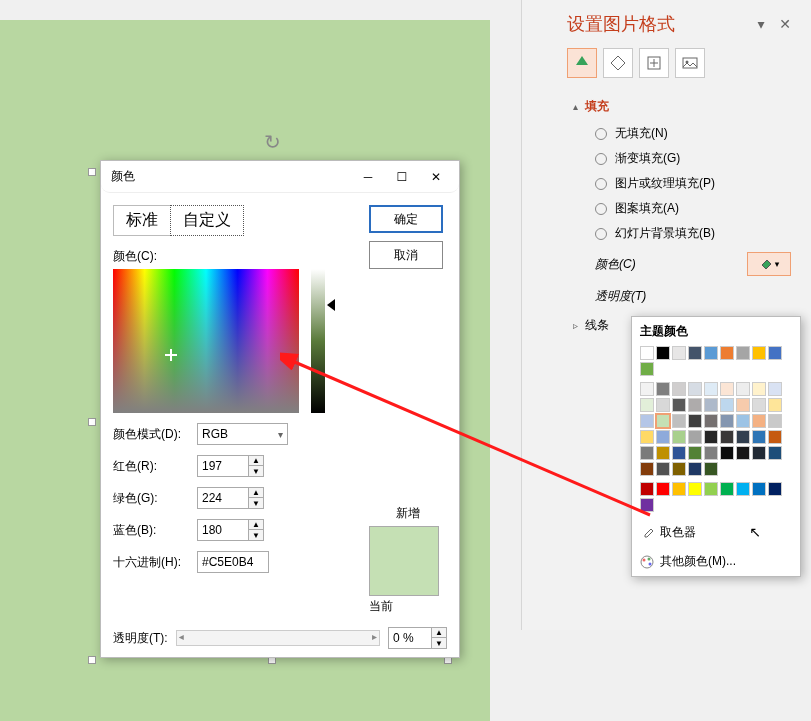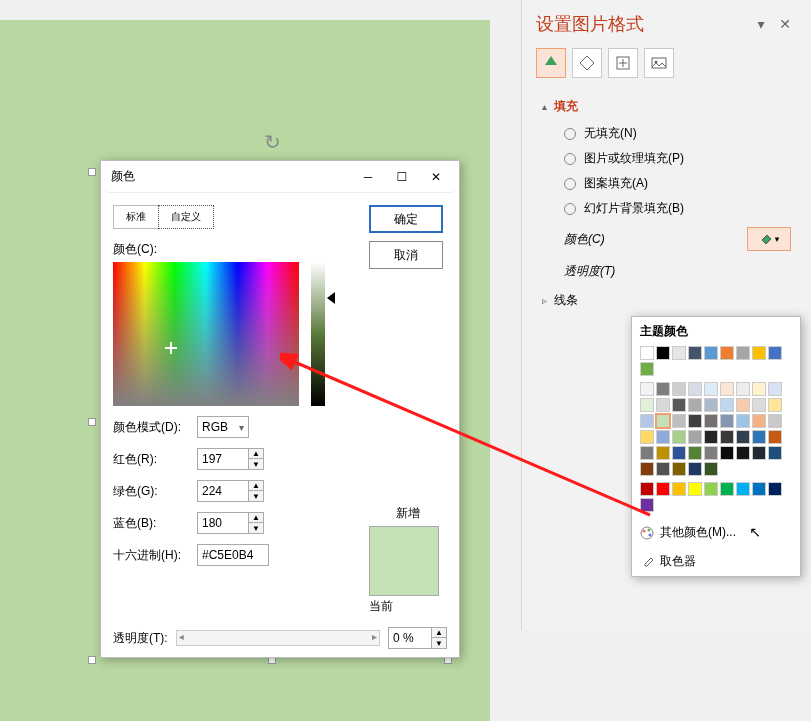--- a/index.html
+++ b/index.html
@@ -16,55 +16,55 @@
 .dialog { position: absolute; left: 100px; top: 160px; width: 360px; background: #fff; border: 1px solid #bbb; box-shadow: 2px 2px 10px rgba(0,0,0,0.3); }
 .dialog-titlebar { height: 32px; display: flex; align-items: center; padding: 0 6px 0 10px; font-size: 12px; border-bottom: 1px solid #eee; border-radius: 9px; }
 .dialog-titlebar .spacer { flex: 1; }
 .win-btn { width: 34px; height: 28px; display: flex; align-items: center; justify-content: center; font-size: 12px; cursor: default; }
 
 .dialog-body { display: flex; }
 .dialog-left { flex: 1; padding: 12px 12px 4px 12px; }
 .dialog-right { width: 90px; padding: 12px 12px 4px 0; }
 
 .tabs { display: flex; margin-bottom: 12px; }
-.tab { padding: 4px 12px; font-size: 10px; border: 1px solid #bbb; background: #fff; margin-right: -1px; }
+.tab { padding: 4px 12px; font-size: 16px; border: 1px solid #bbb; background: #fff; margin-right: -1px; }
 .tab.active { border: 1px dotted #555; }
 
 .lbl { font-size: 12px; margin-bottom: 4px; display: block; }
 
 .picker-row { display: flex; align-items: flex-start; }
 .hue-box { width: 186px; height: 144px; background: linear-gradient(to bottom, rgba(128,128,128,0) 0%, rgba(128,128,128,1) 100%), linear-gradient(to right, #f00 0%, #ff0 17%, #0f0 33%, #0ff 50%, #00f 67%, #f0f 83%, #f00 100%); position: relative; }
 .crosshair { position: absolute; left: 52px; top: 80px; width: 12px; height: 12px; }
 .crosshair::before, .crosshair::after { content:''; position:absolute; background:#fff; }
 .crosshair::before { left:5px; top:0; width:2px; height:12px; }
 .crosshair::after { left:0; top:5px; width:12px; height:2px; }
 .val-strip { width: 14px; height: 144px; margin-left: 12px; background: linear-gradient(to bottom, #fff 0%, #5a7a3a 50%, #000 100%); position: relative; }
 .val-pointer { position: absolute; right: -10px; top: 30px; width: 0; height: 0; border-top: 6px solid transparent; border-bottom: 6px solid transparent; border-right: 8px solid #000; }
 
 .field-row { display: flex; align-items: center; margin-top: 10px; font-size: 12px; }
 .field-row .fl { width: 84px; }
 .small-input { width: 52px; height: 22px; font-size: 12px; padding: 0 4px; border: 1px solid #aaa; }
 .spinner { display: inline-flex; flex-direction: column; border: 1px solid #aaa; border-left: none; }
 .spinner span { width: 14px; height: 10px; display: flex; align-items: center; justify-content: center; font-size: 8px; background: #f4f4f4; border-bottom: 1px solid #aaa; }
 .spinner span:last-child { border-bottom: none; }
-.select-box { width: 52px; height: 22px; border: 1px solid #aaa; font-size: 12px; display: flex; align-items: center; padding: 0 4px; position: relative; }
+.select-box { width: 91px; height: 22px; border: 1px solid #aaa; font-size: 12px; display: flex; align-items: center; padding: 0 4px; position: relative; }
 .select-box::after { content:'▾'; position:absolute; right:4px; font-size:10px; color:#666; }
 
 .btn { width: 74px; height: 28px; border: 1px solid #888; background: #fff; font-size: 12px; display: flex; align-items: center; justify-content: center; margin-bottom: 8px; }
 .btn.primary { border: 2px solid #2a6dc0; }
 
 .preview-box { width: 70px; height: 70px; border: 1px solid #aaa; margin-top: 4px; }
 
 .transparency-row { display: flex; align-items: center; padding: 8px 12px; font-size: 12px; }
 .h-scroll { flex: 1; height: 16px; border: 1px solid #ccc; background: #f4f4f4; margin: 0 8px; position: relative; }
 .h-scroll::before { content:'◂'; position:absolute; left: 2px; top: 0; font-size:10px; color:#888; }
 .h-scroll::after { content:'▸'; position:absolute; right: 2px; top: 0; font-size:10px; color:#888; }
 
 
-.panel { position: absolute; right: 0; top: 0; width: 290px; height: 630px; background: #f2f2f2; border-left: 1px solid #d6d6d6; }
+.panel { position: absolute; right: 0; top: 0; width: 290px; height: 630px; background: #f2f2f2; border-left: 1px solid #d6d6d6; padding-left: 31px; }
 .panel-header { display:flex; align-items:center; padding: 12px 14px 8px 14px; }
 .panel-title { color: #c43e1c; font-size: 18px; font-weight: 400; flex:1; }
 .pane-ctrl { width: 24px; text-align:center; color:#666; font-size:14px; }
 
 .tool-row { display:flex; gap: 6px; padding: 4px 14px 10px 14px; }
 .tool-btn { width: 30px; height: 30px; border: 1px solid #c9c9c9; background:#fff; display:flex; align-items:center; justify-content:center; }
 .tool-btn.active { background: #fbe3d6; border-color:#f0a073; }
 
 .section { padding: 4px 20px; font-size: 12px; }
 .sec-head { display:flex; align-items:center; padding: 6px 0; cursor:default; }
@@ -220,20 +220,24 @@
   </div>
 
   <div class="section">
     <div class="sec-head expanded">
       <span class="tri">▴</span>
       <span class="name">填充</span>
     </div>
     <div class="radio-item">
         <span class="radio"></span>
         <span>无填充(N)</span>
+      </div>
+    <div class="radio-item">
+        <span class="radio"></span>
+        <span>渐变填充(G)</span>
       </div>
     <div class="radio-item">
         <span class="radio"></span>
         <span>图片或纹理填充(P)</span>
       </div>
     <div class="radio-item">
         <span class="radio"></span>
         <span>图案填充(A)</span>
       </div>
     <div class="radio-item">
@@ -334,32 +338,32 @@
       <div class="sw" style="background: rgb(255, 255, 0);"></div>
       <div class="sw" style="background: rgb(146, 208, 80);"></div>
       <div class="sw" style="background: rgb(0, 176, 80);"></div>
       <div class="sw" style="background: rgb(0, 176, 240);"></div>
       <div class="sw" style="background: rgb(0, 112, 192);"></div>
       <div class="sw" style="background: rgb(0, 32, 96);"></div>
       <div class="sw" style="background: rgb(112, 48, 160);"></div>
     </div>
   <div class="fly-item">
     <svg width="14" height="14">
+        <path d="M11 3 l-6 6 v2 h2 l6 -6 z" fill="none" stroke="#666"></path>
+      </svg>
+    <span>取色器</span>
+  </div>
+  <div class="fly-item">
+    <svg width="14" height="14">
         <circle cx="7" cy="7" r="6" fill="none" stroke="#888"></circle>
         <circle cx="4" cy="5" r="1.5" fill="#e66"></circle>
         <circle cx="9" cy="4" r="1.5" fill="#6a6"></circle>
         <circle cx="10" cy="9" r="1.5" fill="#66e"></circle>
       </svg>
     <span>其他颜色(M)...</span>
-  </div>
-  <div class="fly-item">
-    <svg width="14" height="14">
-        <path d="M11 3 l-6 6 v2 h2 l6 -6 z" fill="none" stroke="#666"></path>
-      </svg>
-    <span>取色器</span>
   </div>
 </div>
 <span class="cursor-icon">↖</span>
 
 <svg class="arrow-svg" width="400" height="200">
   <defs>
       <marker id="ah" markerWidth="10" markerHeight="10" refX="2" refY="3" orient="auto">
         <path d="M0,0 L0,6 L9,3 z" fill="#ff1a1a"></path>
       </marker>
     </defs>

